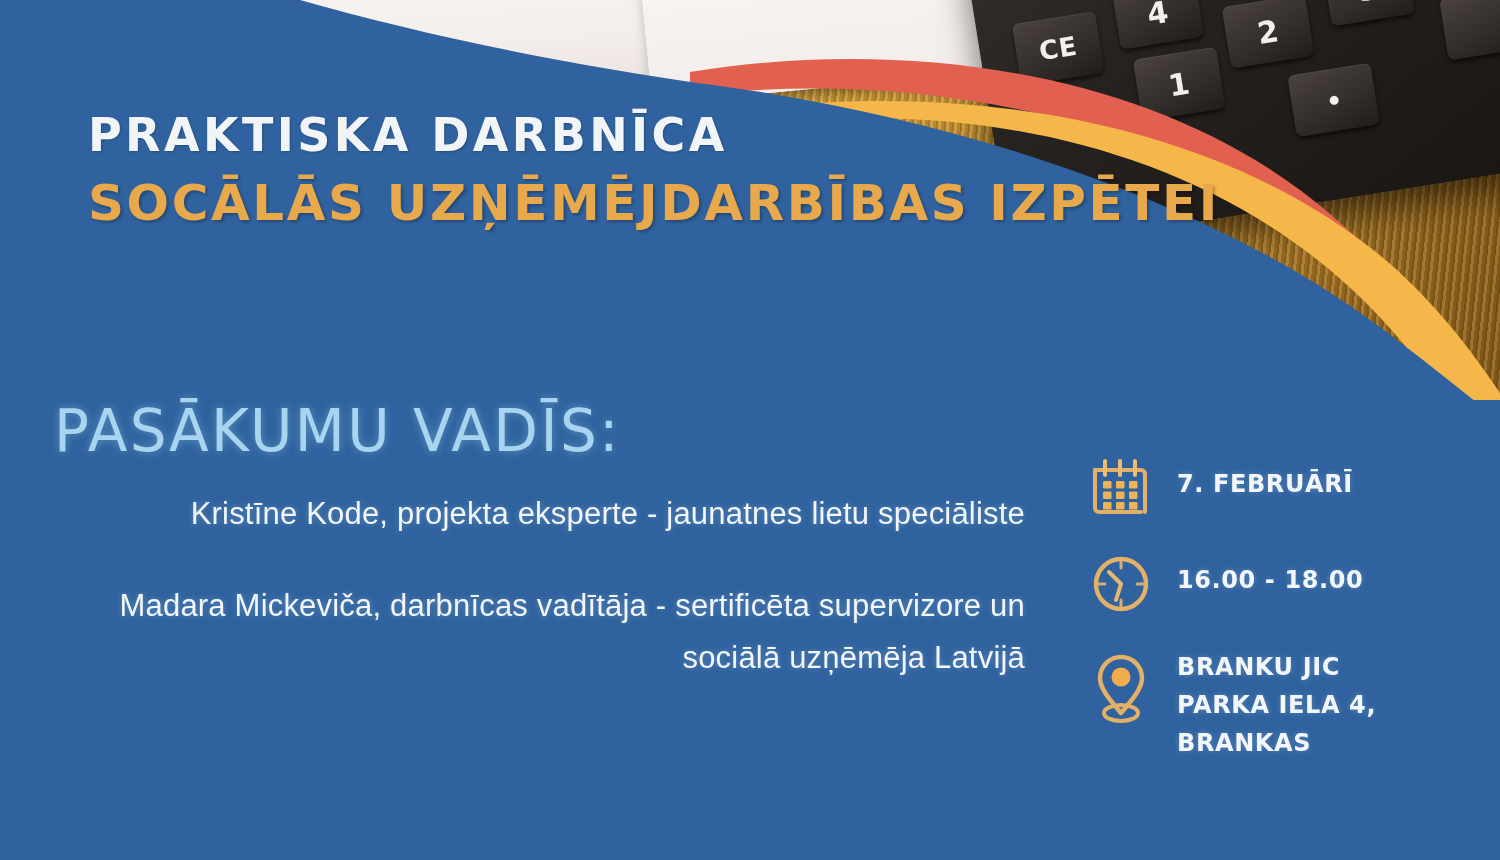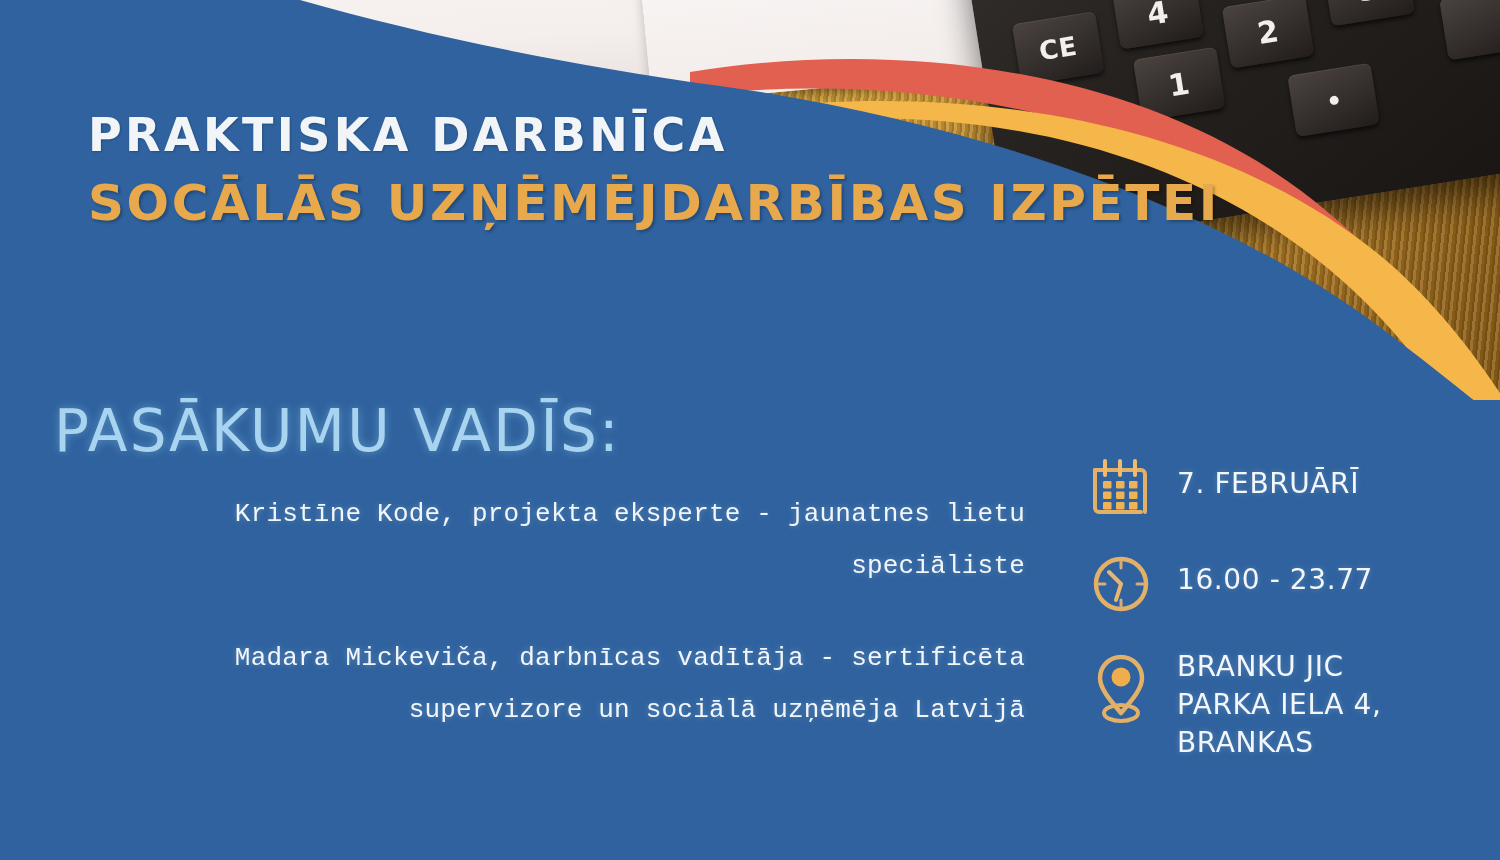--- a/index.html
+++ b/index.html
@@ -155,23 +155,23 @@
     white-space:nowrap;
     margin-top:45px;
   }
 
   .speakers {
     position:absolute; left:70px; top:488px;
     width:955px;
     text-align:right;
   }
   .speaker {
-    font-family:Liberation Mono, monospace;
+    font-family:Liberation Sans, sans-serif;
     font-weight:400;
-    font-size:26px;
+    font-size:31px;
     line-height:52px;
     color:#f2f6fa;
     letter-spacing:.2px;
     text-shadow:0 0 6px rgba(190,220,245,0.35);
     text-align:right;
   }
   .speaker + .speaker { margin-top:40px; }
 
   
   .info { position:absolute; left:1085px; top:452px; width:380px; }
@@ -180,22 +180,22 @@
     align-items:flex-start;
     margin-bottom:24px;
   }
   .info-icon {
     width:72px; height:72px;
     flex:0 0 72px;
     display:flex; align-items:center; justify-content:center;
   }
   .info-text {
     font-family:"DejaVu Sans", sans-serif;
-    font-weight:400;
-    font-size:28px;
+    font-weight:700;
+    font-size:24px;
     line-height:36px;
     color:#f3f7fb;
     letter-spacing:.6px;
     padding-top:14px;
     padding-left:20px;
     text-shadow:0 0 6px rgba(190,220,245,0.30);
     white-space:pre-line;
   }
   .info-row.loc .info-icon { margin-top:8px; }
   .info-row.loc .info-text { padding-top:4px; line-height:38px; }
@@ -299,21 +299,21 @@
           <svg width="60" height="60" viewBox="0 0 60 60" fill="none">
             <circle cx="30" cy="30" r="25" stroke="#e2b067" stroke-width="4.5" fill="none"></circle>
             <line x1="30" y1="8" x2="30" y2="14" stroke="#d7ad74" stroke-width="3" stroke-linecap="round"></line>
             <line x1="30" y1="46" x2="30" y2="52" stroke="#d7ad74" stroke-width="3" stroke-linecap="round"></line>
             <line x1="8" y1="30" x2="14" y2="30" stroke="#d7ad74" stroke-width="3" stroke-linecap="round"></line>
             <line x1="46" y1="30" x2="52" y2="30" stroke="#d7ad74" stroke-width="3" stroke-linecap="round"></line>
             <line x1="30" y1="30" x2="18" y2="18" stroke="#e8b76f" stroke-width="4" stroke-linecap="round"></line>
             <line x1="30" y1="30" x2="25" y2="46" stroke="#e8b76f" stroke-width="4" stroke-linecap="round"></line>
           </svg>
         </div>
-        <div class="info-text">16.00 - 23.77</div>
+        <div class="info-text">16.00 - 18.00</div>
       </div>
 
       <div class="info-row loc">
         <div class="info-icon">
           <svg width="58" height="74" viewBox="0 0 58 74" fill="none">
             <ellipse cx="29" cy="62" rx="17" ry="8" stroke="#e2b067" stroke-width="4" fill="none"></ellipse>
             <path d="M29,6 C17.4,6 8,15.4 8,27 C8,39 21,52 29,62 C37,52 50,39 50,27 C50,15.4 40.6,6 29,6 Z" stroke="#e2b067" stroke-width="4.5" fill="none" stroke-linejoin="round"></path>
             <circle cx="29" cy="26" r="9.5" fill="#f0ad4c"></circle>
           </svg>
         </div>

